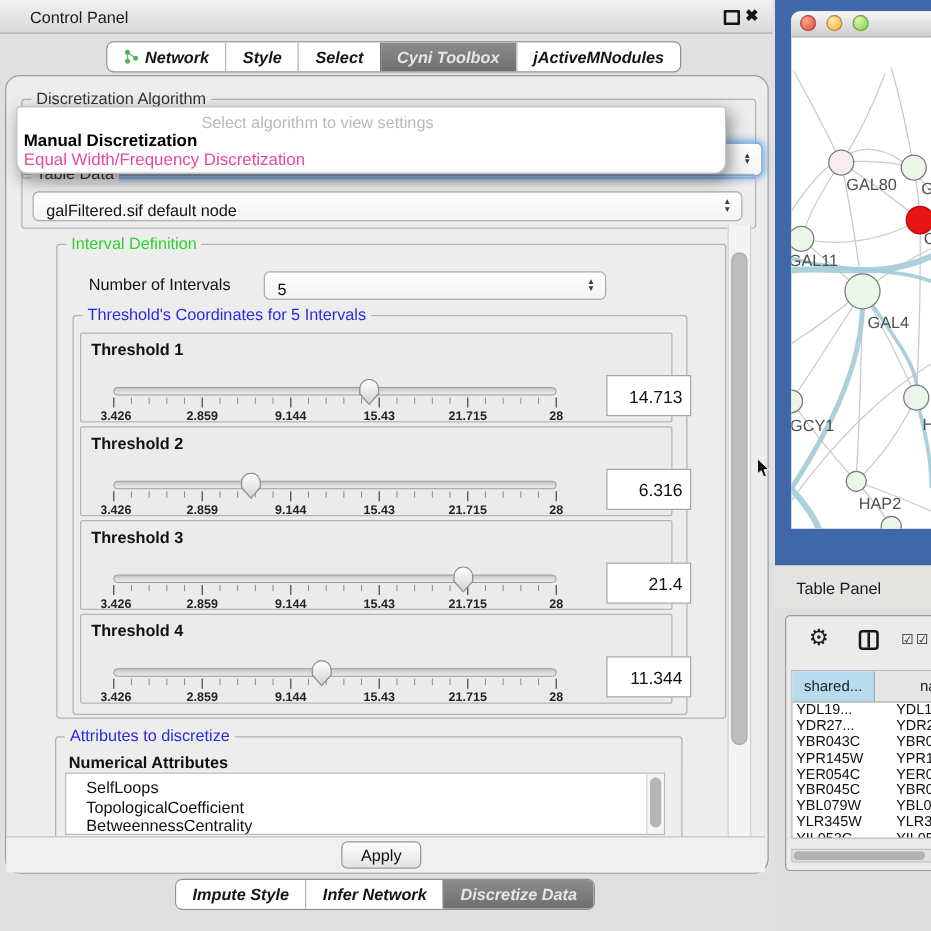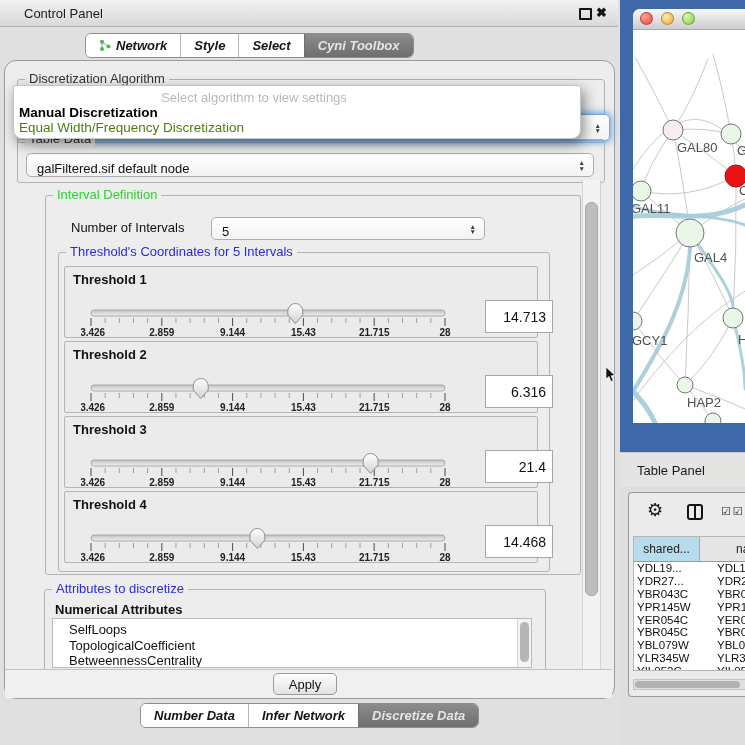--- a/index.html
+++ b/index.html
@@ -33,21 +33,21 @@
          font-size:13px;color:#111;display:flex;align-items:flex-end;padding:0 10px;box-sizing:border-box;}
   .combo .spin{position:absolute;right:8px;top:50%;transform:translateY(-50%);display:flex;
                flex-direction:column;align-items:center;color:#3a3a3a;}
   .combo .spin i{font-style:normal;font-size:6.5px;line-height:5.5px;}
   .combo-focused{left:20px;top:34px;width:572px;height:27px;border:1px solid #74a7e0;
                  box-shadow:0 0 6px 2px rgba(100,160,230,.85);}
   .popup{left:8px;top:24px;width:566px;height:52px;background:#fff;border:1px solid #c4c4c4;
          border-radius:3px 3px 9px 9px;box-shadow:3px 5px 14px rgba(0,0,0,.45);z-index:6;}
   .pp-ph{top:4px;left:0;width:480px;text-align:center;color:#b9b9b9;font-size:13px;}
   .pp-i1{top:19px;left:5px;font-size:13.5px;font-weight:bold;color:#000;}
-  .pp-i2{top:34px;left:5px;font-size:13.5px;color:#4d7c0f;}
+  .pp-i2{top:34px;left:5px;font-size:13.5px;color:#ec4899;}
   .grp-tabledata{left:12px;top:78px;width:586px;height:42px;}
   .td-combo{left:8px;top:13px;width:568px;height:24px;}
   .grp-interval{left:40px;top:134px;width:534px;height:378px;}
   .noi-label{left:25px;top:24px;font-size:13px;font-weight:normal;color:#111;}
   .noi-combo{left:165px;top:21px;width:274px;height:23px;}
   .grp-thr{left:12px;top:56px;width:490px;height:318px;}
   .thr-row{position:absolute;left:5px;width:474px;height:72px;background:#ebebeb;
            border:1px solid #b5b5b5;border-radius:2px;box-sizing:border-box;}
   .thr-label{position:absolute;left:8px;top:5px;font-size:13px;font-weight:bold;color:#111;}
   .thr-svg{position:absolute;left:16px;top:36px;}
@@ -130,20 +130,23 @@
           <span>Network</span>
         </span>
         <span class="tab">
           <span>Style</span>
         </span>
         <span class="tab">
           <span>Select</span>
         </span>
         <span class="tab sel">
           <span>Cyni Toolbox</span>
+        </span>
+        <span class="tab">
+          <span>jActiveMNodules</span>
         </span>
       </div>
 
     <div class="cp-main abs">
 
       <div class="grp abs grp-disc">
         <span class="grp-label dark">Discretization Algorithm</span>
         <div class="combo abs combo-focused">
           <span class="spin">
             <i>▲</i>
@@ -332,21 +335,21 @@
                 <line x1="349.84000000000003" y1="15" x2="349.84000000000003" y2="20" stroke="#8a8a8a" stroke-width="0.8"></line>
                 <line x1="364" y1="15" x2="364" y2="23" stroke="#4a4a4a" stroke-width="1"></line>
                 <text x="10" y="33" text-anchor="middle" font-size="10" font-weight="bold" fill="#222" font-family="Liberation Sans, sans-serif">-3.426</text>
                 <text x="80.8" y="33" text-anchor="middle" font-size="10" font-weight="bold" fill="#222" font-family="Liberation Sans, sans-serif">2.859</text>
                 <text x="151.6" y="33" text-anchor="middle" font-size="10" font-weight="bold" fill="#222" font-family="Liberation Sans, sans-serif">9.144</text>
                 <text x="222.39999999999998" y="33" text-anchor="middle" font-size="10" font-weight="bold" fill="#222" font-family="Liberation Sans, sans-serif">15.43</text>
                 <text x="293.2" y="33" text-anchor="middle" font-size="10" font-weight="bold" fill="#222" font-family="Liberation Sans, sans-serif">21.715</text>
                 <text x="364" y="33" text-anchor="middle" font-size="10" font-weight="bold" fill="#222" font-family="Liberation Sans, sans-serif">28</text>
                 <path d="M 168.87752179723793,12 l 0,-4 a 7.5,7.5 0 0 1 15,0 l 0,4 l -7.5,8.5 z" fill="url(#gThumb)" stroke="#8e8e8e" stroke-width="1" stroke-linejoin="round"></path>
               </svg>
-              <div class="thr-val">14.468</div>
+              <div class="thr-val">11.344</div>
             </div>
           </div>
       </div>
 
       <div class="grp abs grp-attrs">
         <span class="grp-label blue">Attributes to discretize</span>
         <div class="numattr abs">Numerical Attributes</div>
         <div class="attr-list abs" id="attr-list">
 
         <div class="attr-item">SelfLoops</div>
@@ -362,21 +365,21 @@
         <div class="vthumb abs"></div>
       </div>
 
       <div class="apply-row abs">
         <button class="apply-btn">Apply</button>
       </div>
     </div>
 
     <div class="tabstrip bottom abs" id="bottom-tabs">
         <span class="tab">
-          <span>Number Data</span>
+          <span>Impute Style</span>
         </span>
         <span class="tab">
           <span>Infer Network</span>
         </span>
         <span class="tab sel">
           <span>Discretize Data</span>
         </span>
       </div>
   </div>
 

